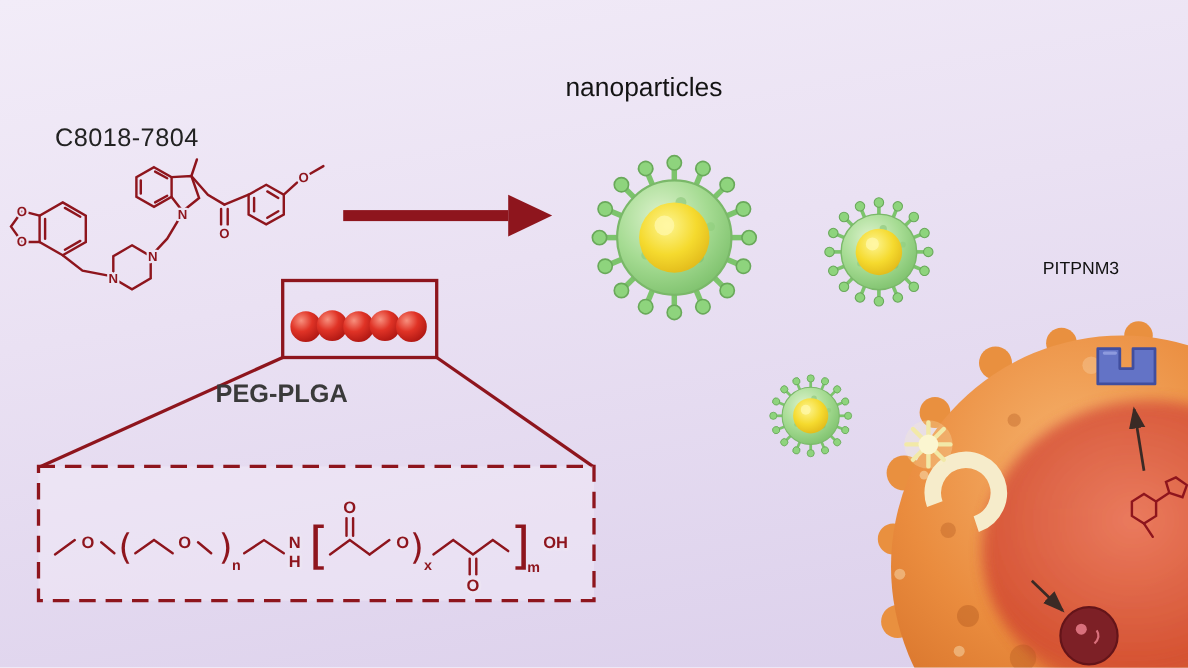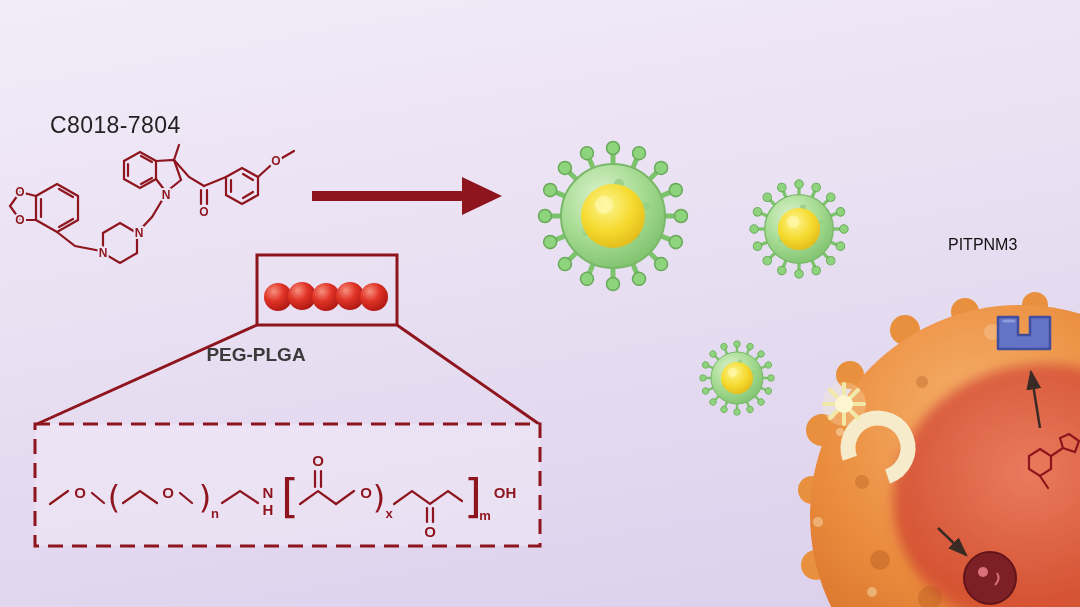--- a/index.html
+++ b/index.html
@@ -5,21 +5,21 @@
   html,body{margin:0;padding:0;background:#ffffff;}
   .stage{
     position:relative;width:1080px;height:607px;overflow:hidden;
     background:linear-gradient(170deg,#f2ecf8 0%,#eae1f3 40%,#dbcfeb 100%);
     font-family:"Liberation Sans", sans-serif;
   }
   .stage svg{position:absolute;left:0;top:0;}
   .lbl{position:absolute;color:#1a1a1a;white-space:nowrap;}
   .lbl-compound{left:50px;top:72px;font-size:23px;letter-spacing:.4px;color:#222;margin-top:40px;}
   .lbl-np{left:514px;top:66px;font-size:24px;color:#141414;}
-  .lbl-polymer{left:183px;top:344px;width:146px;text-align:center;font-size:19px;font-weight:600;color:#3a3a3a;}
+  .lbl-polymer{left:183px;top:344px;width:146px;text-align:center;font-size:23px;font-weight:600;color:#3a3a3a;}
   .lbl-receptor{left:948px;top:236px;font-size:16px;font-weight:500;color:#101010;}
   .chem{stroke:#8e151d;stroke-width:2.2;fill:none;stroke-linecap:round;}
   .chem-thick{stroke:#8e151d;stroke-width:3;fill:none;}
   .atom{font:700 15px "Liberation Sans",sans-serif;fill:#8e151d;text-anchor:middle;
         paint-order:stroke;stroke:#ece4f3;stroke-width:5px;stroke-linejoin:round;}
   .atom-sm{font:700 12px "Liberation Sans",sans-serif;fill:#8e151d;text-anchor:middle;
         paint-order:stroke;stroke:#ece4f3;stroke-width:4px;stroke-linejoin:round;}
   .paren{font:400 32px "DejaVu Sans",sans-serif;fill:#8e151d;text-anchor:middle;}
   .bracket{font:400 46px "DejaVu Sans",sans-serif;fill:#8e151d;text-anchor:middle;}
   .sub{font:700 13px "Liberation Sans",sans-serif;fill:#8e151d;text-anchor:middle;}
@@ -240,15 +240,16 @@
       <text class="paren" x="379" y="508">)</text>
       <text class="sub" x="389" y="518">x</text>
       <text class="atom" x="430" y="537">O</text>
       <text class="bracket" x="473" y="512">]</text>
       <text class="sub" x="485" y="520">m</text>
       <text class="atom" x="505" y="498">OH</text>
     </g>
   </svg>
 
   <div class="lbl lbl-compound">C8018-7804</div>
+  <div class="lbl lbl-np">nanoparticles</div>
   <div class="lbl lbl-polymer">PEG-PLGA</div>
   <div class="lbl lbl-receptor">PITPNM3</div>
 </div>
 
 </body></html>

